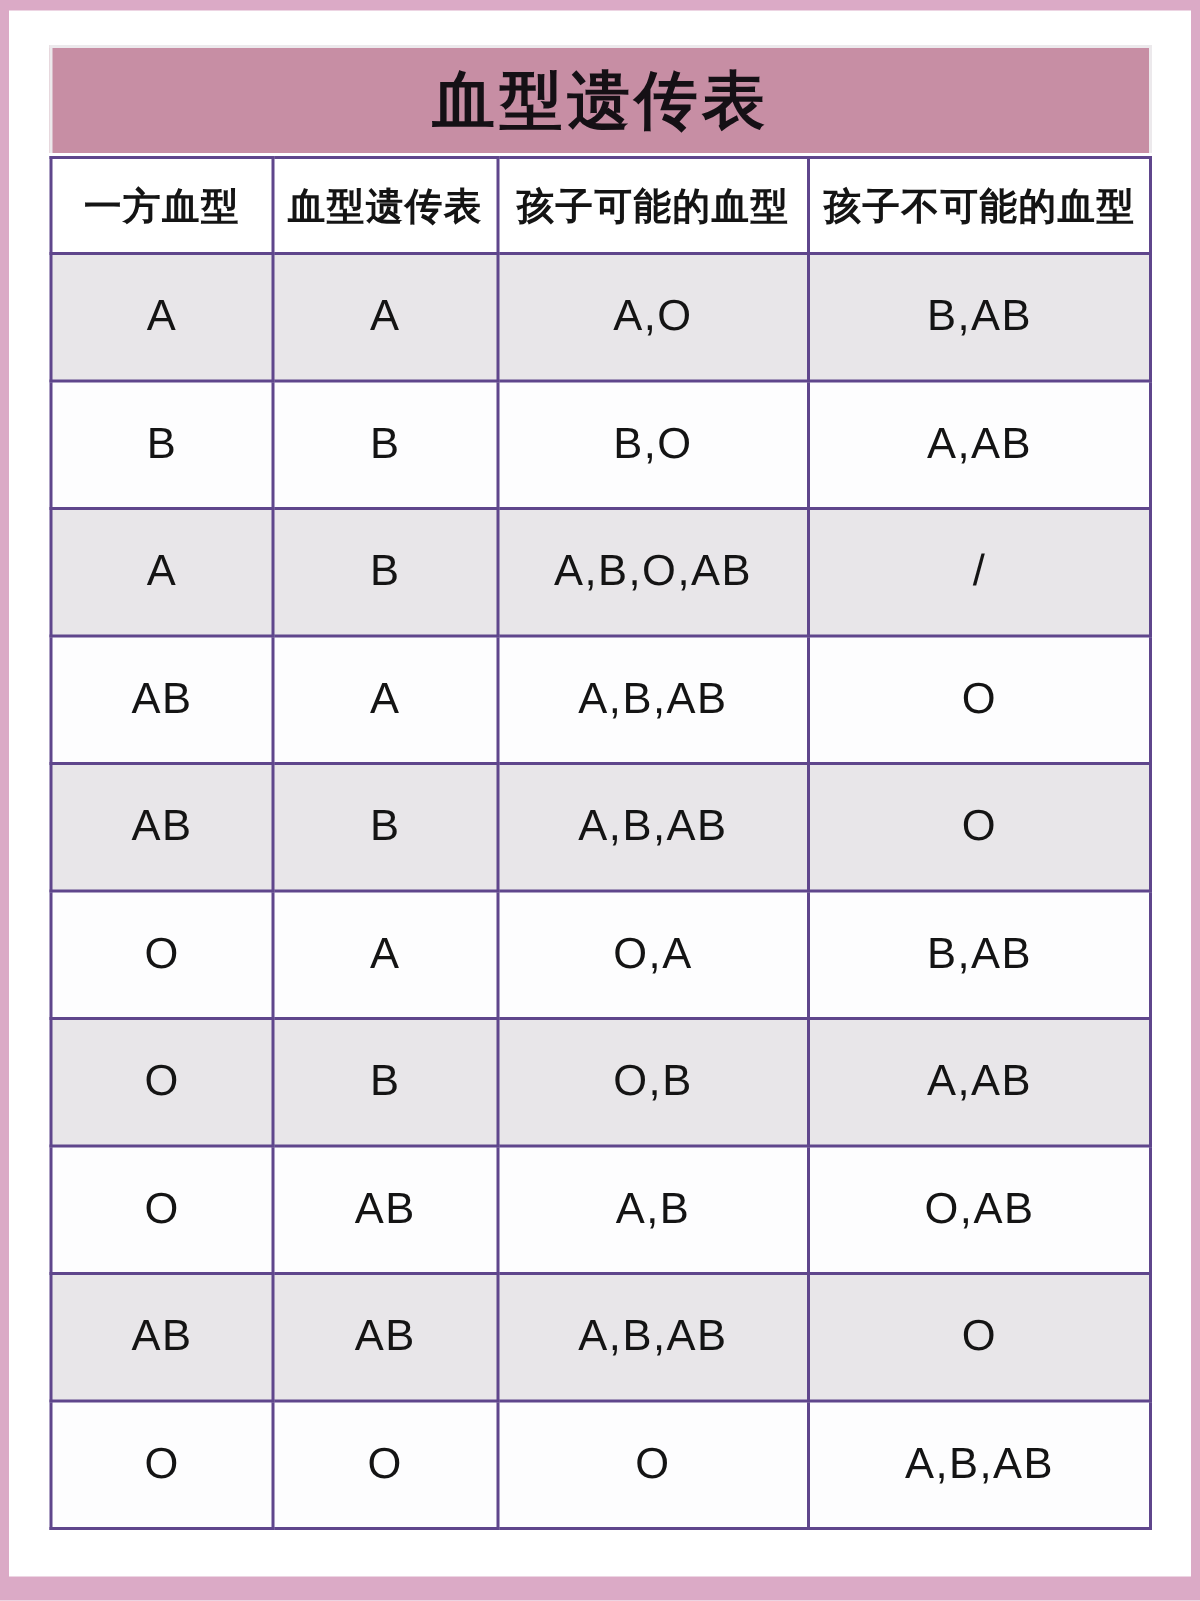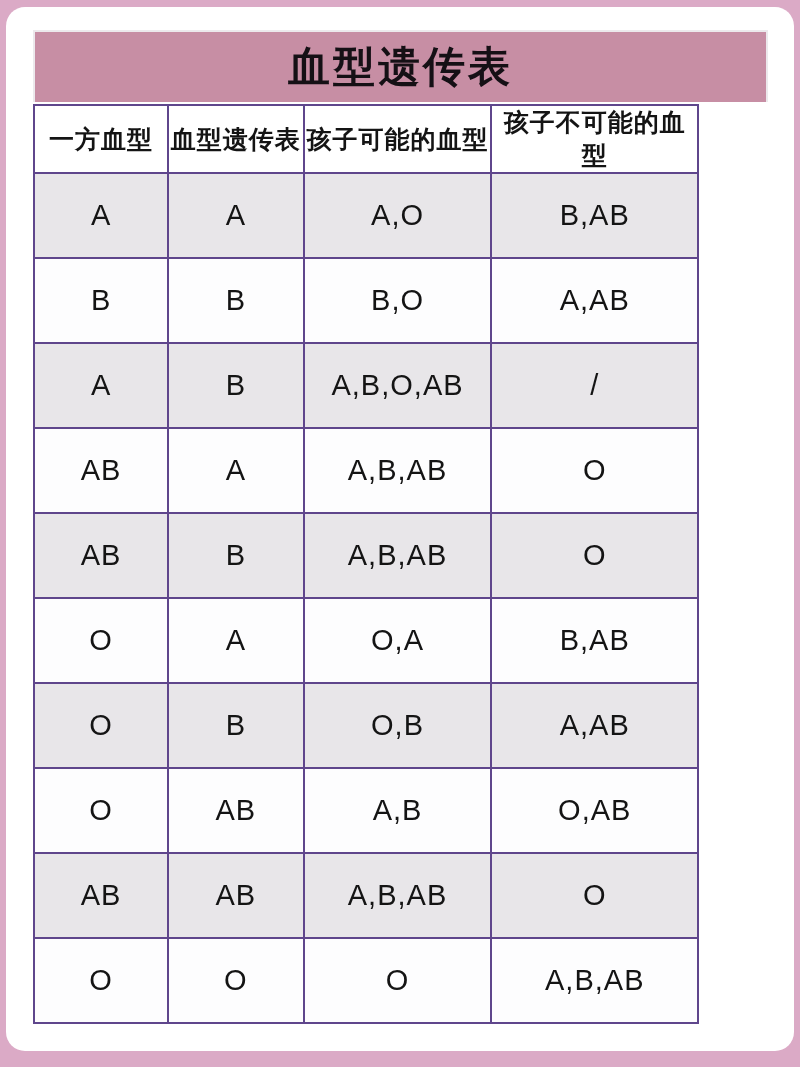--- a/index.html
+++ b/index.html
@@ -23,21 +23,20 @@
     color: var(--text);
     overflow: hidden;
   }
   .panel {
     position: absolute;
     left: 6px;
     right: 6px;
     top: 7px;
     bottom: 16px;
     background: var(--panel);
-    border-radius: 19px;
   }
   .content {
     width: 735px;
     margin: 23px 0 0 27px;
   }
   .title-bar {
     width: 735px;
     height: 72px;
     background: var(--title-bar);
     border-top: 2px solid var(--title-edge);
@@ -48,21 +47,21 @@
     align-items: center;
     justify-content: center;
   }
   .title-bar .title-text {
     font-size: 42px;
     font-weight: bold;
     letter-spacing: 3px;
     color: #151015;
   }
   table.blood-table {
-    width: 666px;
+    width: 735px;
     border-collapse: collapse;
     table-layout: fixed;
     padding-left: 40px;
   }
   table.blood-table th,
   table.blood-table td {
     border: 2px solid var(--table-border);
     text-align: center;
     vertical-align: middle;
     padding: 0;

